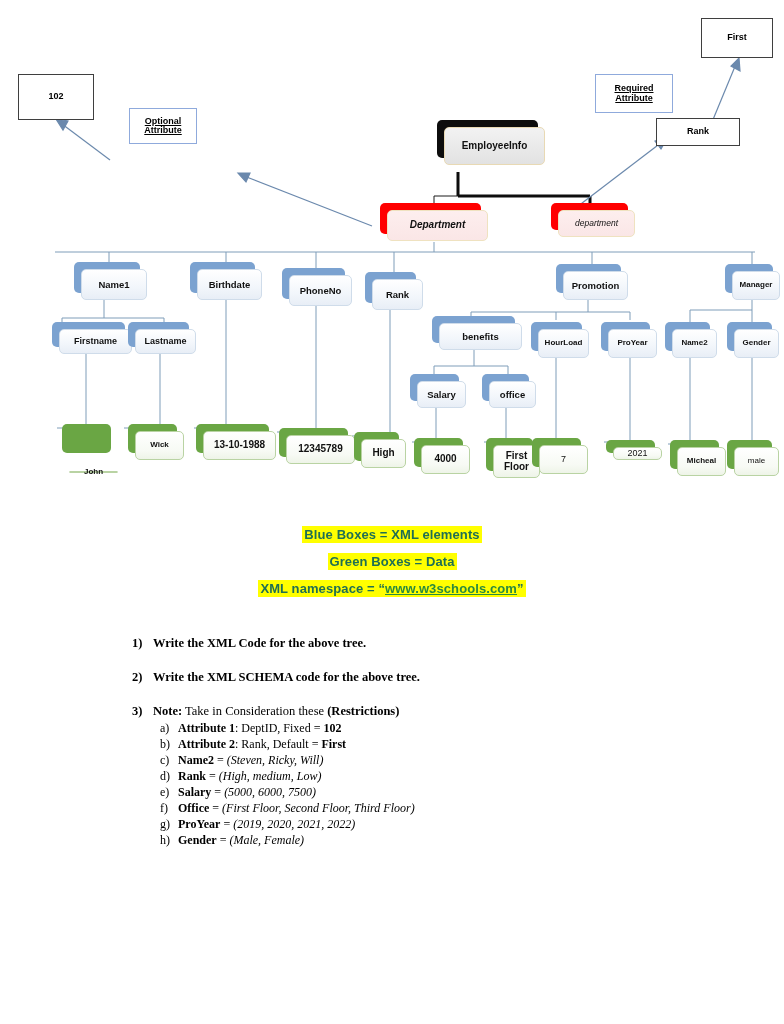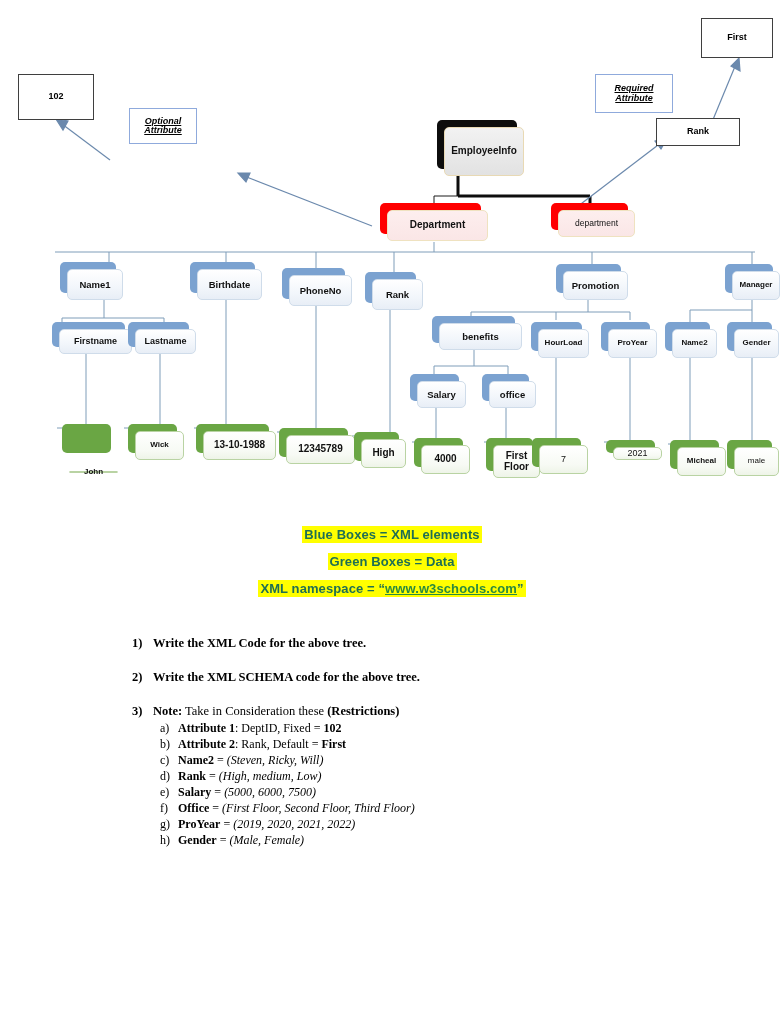--- a/index.html
+++ b/index.html
@@ -9,21 +9,21 @@
   #canvas{position:absolute;left:0;top:0;width:784px;height:1024px;}
 
   
   .node{position:absolute;box-sizing:border-box;display:flex;
         align-items:center;justify-content:center;text-align:center;
         line-height:1.05;}
 
   
   .plain{border:1.3px solid #3f3f3f;background:#fff;font-weight:bold;
          font-size:9px;}
-  .noteBox{border:1px solid #8faadc;background:#fff;font-style:italic;
+  .noteBox{border:1px solid #8faadc;background:#fff;
            font-weight:bold;font-size:9px;}
   .noteBox span{text-decoration:underline;display:block;}
 
   
   .sh{position:absolute;border-radius:5px;}
   .sh .back{position:absolute;left:0;top:0;right:7px;bottom:7px;
             border-radius:5px;}
   .sh .front{position:absolute;left:7px;top:7px;right:0;bottom:0;
              border-radius:5px;box-sizing:border-box;
              display:flex;align-items:center;justify-content:center;
@@ -40,21 +40,21 @@
                 border:1px solid #b9d3a3;font-weight:bold;color:#111;}
 
   
   .black .back{background:#0d0d0d;}
   .black .front{background:linear-gradient(180deg,#f2f2f2 0%,#e2e2e2 100%);
                 border:1px solid #e8d9b4;font-weight:bold;color:#111;}
 
   
   .red .back{background:#ff0000;}
   .red .front{background:linear-gradient(180deg,#fdeeee 0%,#fae6e6 100%);
-              border:1px solid #efe2c0;font-weight:bold;color:#111;}
+              border:1px solid #efe2c0;font-weight:bold;color:#111;font-style:italic;}
 
   
   .legend{position:absolute;width:784px;text-align:center;}
   .legend div{margin:0 auto 9px auto;}
   .hl{background:#ffff00;color:#1f6f54;font-weight:bold;font-size:13px;
       padding:1px 2px;display:inline-block;letter-spacing:.1px;}
   .lnk{color:#2a8a3e;text-decoration:underline;}
 
   
   .qs{position:absolute;left:132px;top:636px;width:560px;
@@ -145,36 +145,36 @@
 
   <div class="node noteBox" style="left:595px;top:74px;width:78px;height:39px;flex-direction:column;">
     <span>Required</span>
     <span>Attribute</span>
   </div>
 
   <div class="node plain" style="left:656px;top:118px;width:84px;height:28px;">Rank</div>
 
   <div class="node plain" style="left:701px;top:18px;width:72px;height:40px;">First</div>
 
-  <div class="sh black" style="left:437px;top:120px;width:87px;height:56px;">
+  <div class="sh black" style="left:437px;top:120px;width:87px;height:45px;padding-left:21px;">
     <div class="back"></div>
     <div class="front" style="font-size:10px;">EmployeeInfo</div>
   </div>
 
   <div class="sh red" style="left:380px;top:203px;width:108px;height:38px;">
     <div class="back"></div>
     <div class="front" style="font-size:10px;">Department</div>
   </div>
 
   <div class="sh red" style="left:551px;top:203px;width:84px;height:34px;">
     <div class="back"></div>
     <div class="front" style="font-size:8.5px;font-weight:normal;">department</div>
   </div>
 
-  <div class="sh blue" style="left:60px;top:262px;width:63px;height:38px;text-decoration:underline;">
+  <div class="sh blue" style="left:74px;top:262px;width:73px;height:38px;text-decoration:underline;">
     <div class="back"></div>
     <div class="front" style="font-size:9.5px;">Name1</div>
   </div>
 
   <div class="sh blue" style="left:52px;top:322px;width:68px;height:32px;padding-left:12px;">
     <div class="back"></div>
     <div class="front" style="font-size:9px;">Firstname</div>
   </div>
 
   <div class="sh blue" style="left:128px;top:322px;width:68px;height:32px;">

